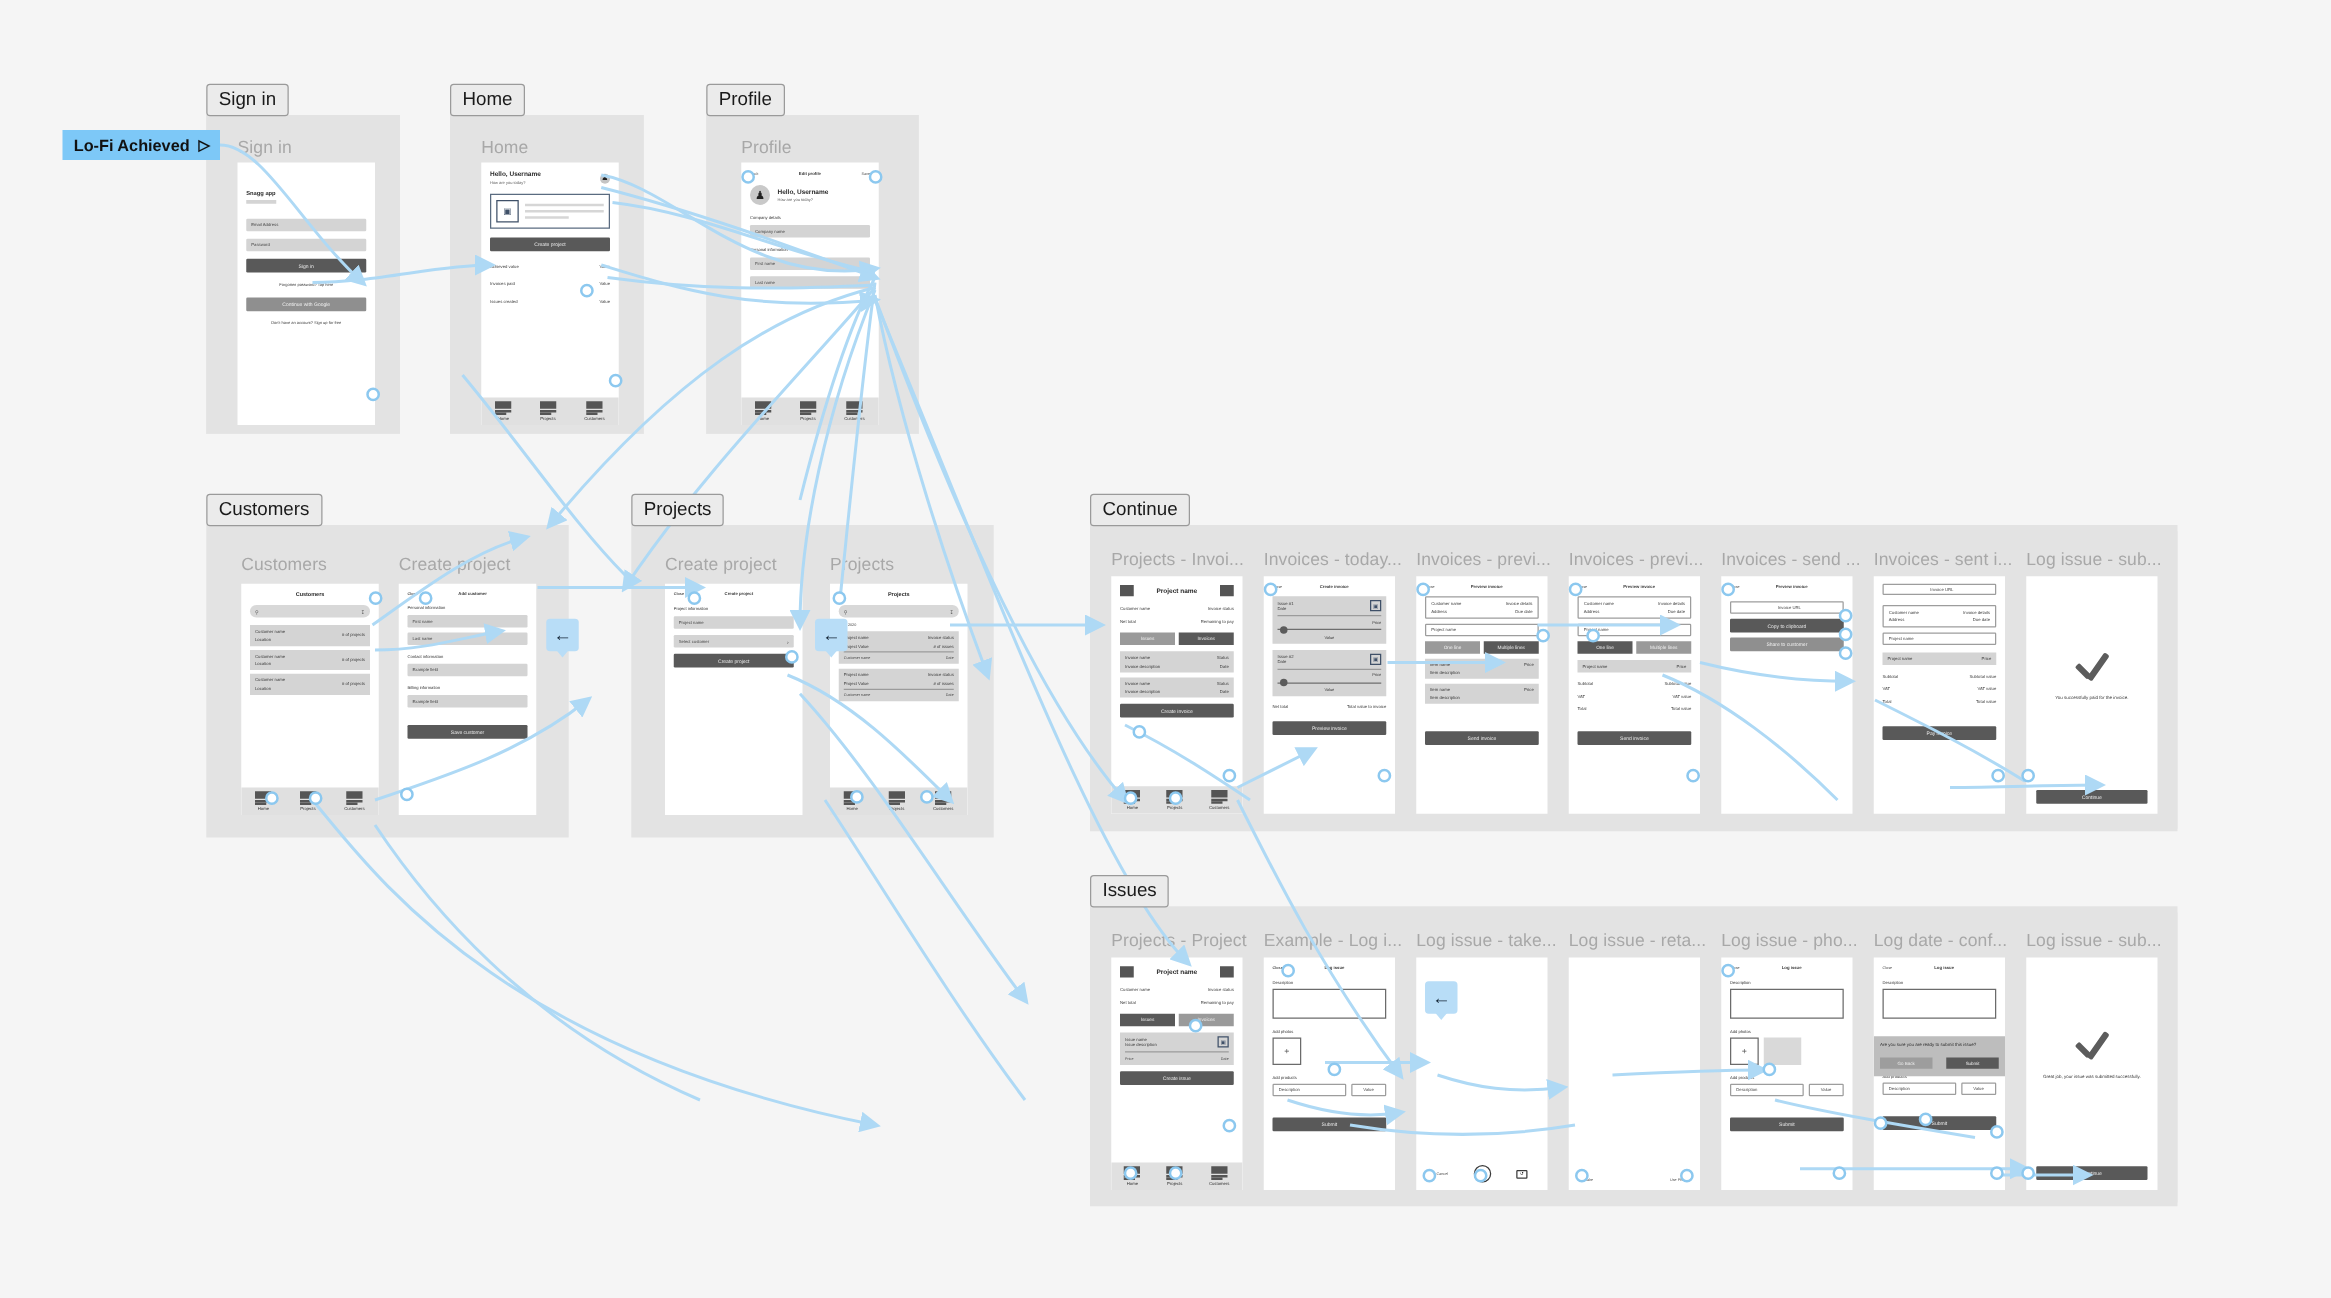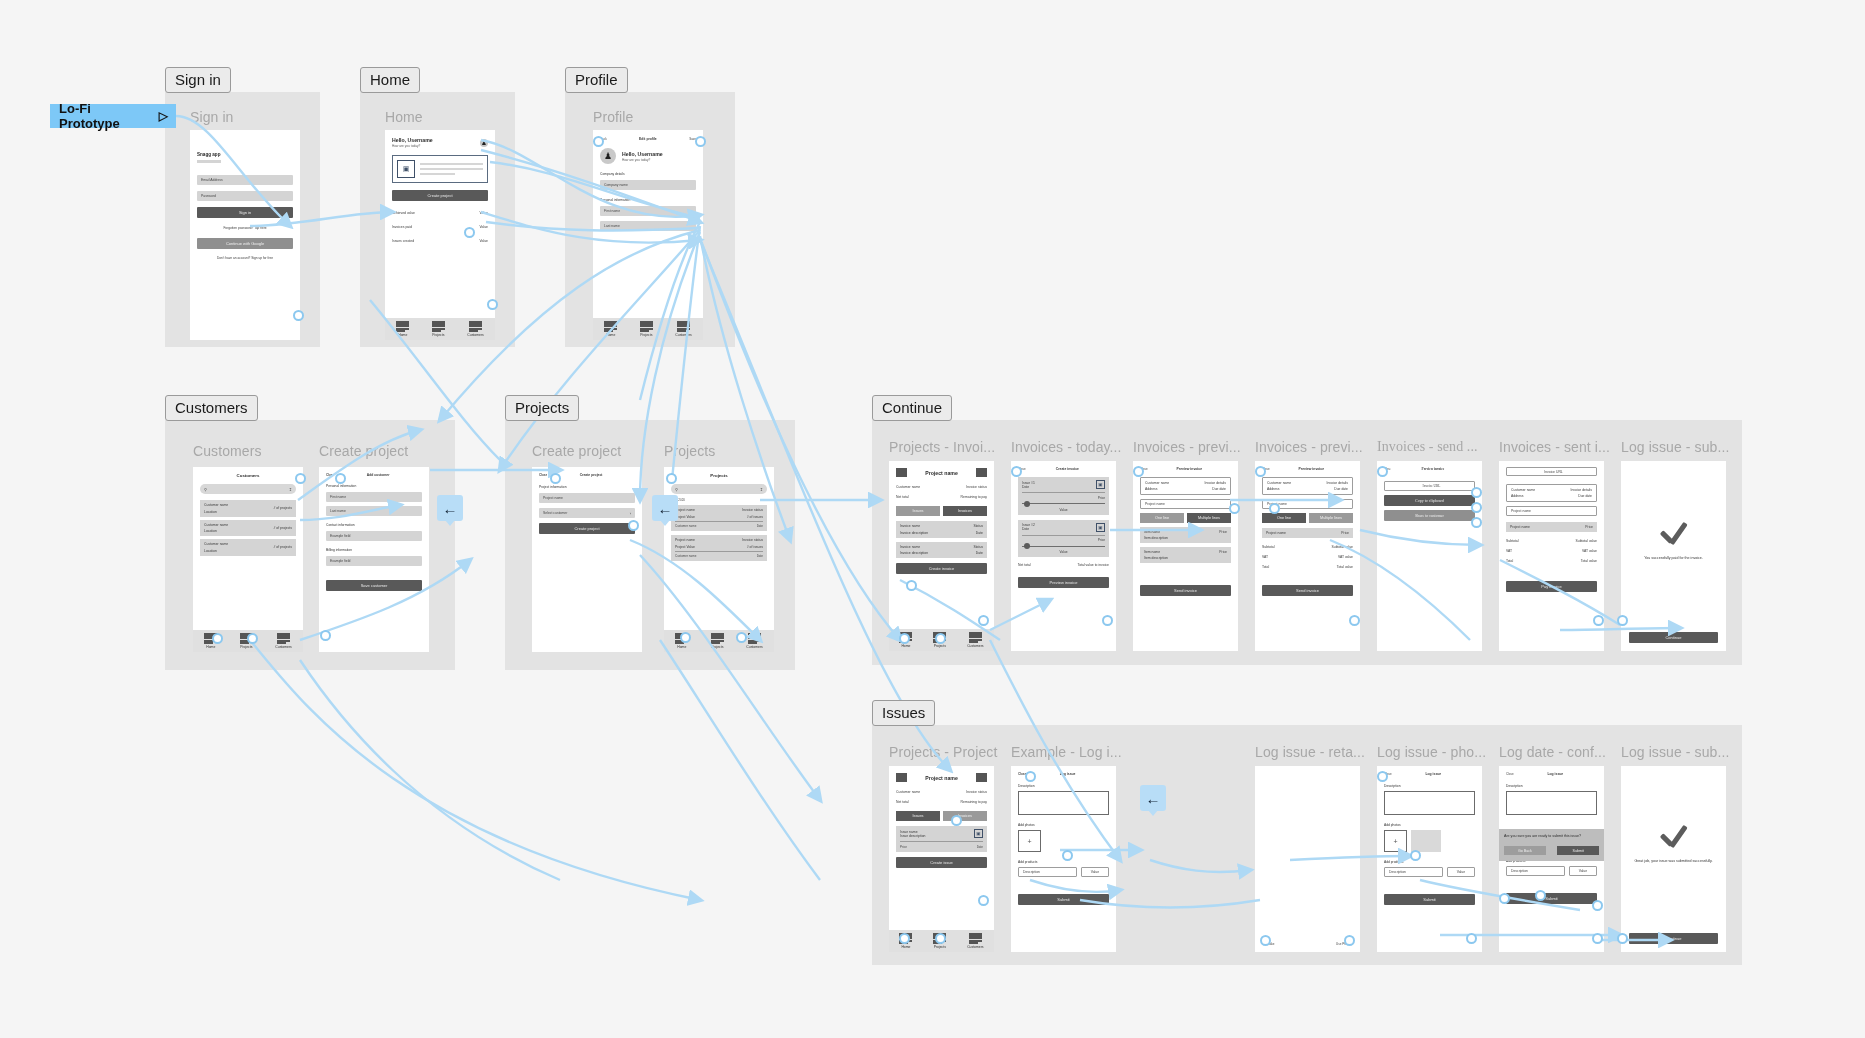--- a/index.html
+++ b/index.html
@@ -228,21 +228,21 @@
       <div style="text-align:center;font-size:3.2px;color:#3c3c3c">Forgotten password? Tap here</div>
       <div style="height:8px"></div>
       <div class="btn-mid">Continue with Google</div>
       <div style="height:7px"></div>
       <div style="text-align:center;font-size:3.2px;color:#3c3c3c">Don't have an account? Sign up for free</div>
     </div>
     <div class="dot" style="left:128px; top:218px;"></div>
   </div>
 
   <div class="start-pill">
-    <span>Lo-Fi Prototype</span>
+    <span>Lo-Fi Achieved</span>
     <span class="play">▷</span>
   </div>
 
   <div class="group-label" style="left:360px; top:67px;">Home</div>
   <div class="group" style="left:360px; top:92px; width:155px; height:255px;"></div>
 
   <div class="screen" style="left:360px; top:92px; width:155px; height:255px;">
     <div class="screen-title" style="left:25px; top:17px;">Home</div>
     <div class="phone" style="left:25px; top:38px; width:110px; height:210px;">
       <div style="padding:7px 7px 0">
@@ -793,21 +793,21 @@
           <span class="tiny">Total value</span>
         </div>
       <div style="height:16px"></div>
       <div class="btn-dark">Send invoice</div>
     </div>
     <div class="dot" style="left:4px; top:41px;"></div>
     <div class="dot" style="left:18px; top:78px;"></div>
     <div class="dot" style="left:98px; top:190px;"></div>
   </div>
 
-  <div class="screen" style="left:1373px; top:425px; width:122px; height:238px;font-family:Liberation Serif, serif;">
+  <div class="screen" style="left:1373px; top:425px; width:122px; height:238px;">
     <div class="screen-title" style="left:4px; top:14px;">Invoices - send ...</div>
     <div class="phone phone-pad" style="left:4px; top:36px; width:105px; height:190px;">
       <div class="hdr">
         <span class="tinier">Close</span>
         <span class="tiny" style="font-weight:bold;flex:1;text-align:center">Preview invoice</span>
       </div>
       <div style="height:10px"></div>
       <div class="field outline" style="justify-content:center">Invoice URL</div>
       <div style="height:4px"></div>
       <div class="btn-dark">Copy to clipboard</div>
@@ -969,20 +969,32 @@
         <div class="field outline" style="flex:2">Description</div>
         <div class="field outline" style="flex:1;justify-content:center;padding-left:0">Value</div>
       </div>
       <div style="height:17px"></div>
       <div class="btn-dark">Submit</div>
     </div>
     <div class="dot" style="left:18px; top:41px;"></div>
     <div class="dot" style="left:55px; top:120px;"></div>
   </div>
 
+  <div class="screen" style="left:1129px; top:730px; width:122px; height:232px;">
+    <div class="screen-title" style="left:4px; top:14px;">Log issue - take...</div>
+    <div class="phone" style="left:4px; top:36px; width:105px; height:186px;position:relative">
+      <div style="position:absolute;left:0;right:0;bottom:6px;display:flex;align-items:center;justify-content:space-around;padding:0 6px">
+        <span class="tinier">Cancel</span>
+        <div class="camera-ring"></div>
+        <div class="cam-ico">↺</div>
+      </div>
+    </div>
+    <div class="dot" style="left:9px; top:205px;"></div>
+    <div class="dot" style="left:50px; top:205px;"></div>
+  </div>
   <div class="back-chip" style="left:1140px; top:785px;">←</div>
 
   <div class="screen" style="left:1373px; top:730px; width:122px; height:232px;">
     <div class="screen-title" style="left:4px; top:14px;">Log issue - pho...</div>
     <div class="phone phone-pad" style="left:4px; top:36px; width:105px; height:186px;">
       <div class="hdr">
         <span class="tinier">Close</span>
         <span class="tiny" style="font-weight:bold;flex:1;text-align:center">Log issue</span>
       </div>
       <div style="height:8px"></div>

